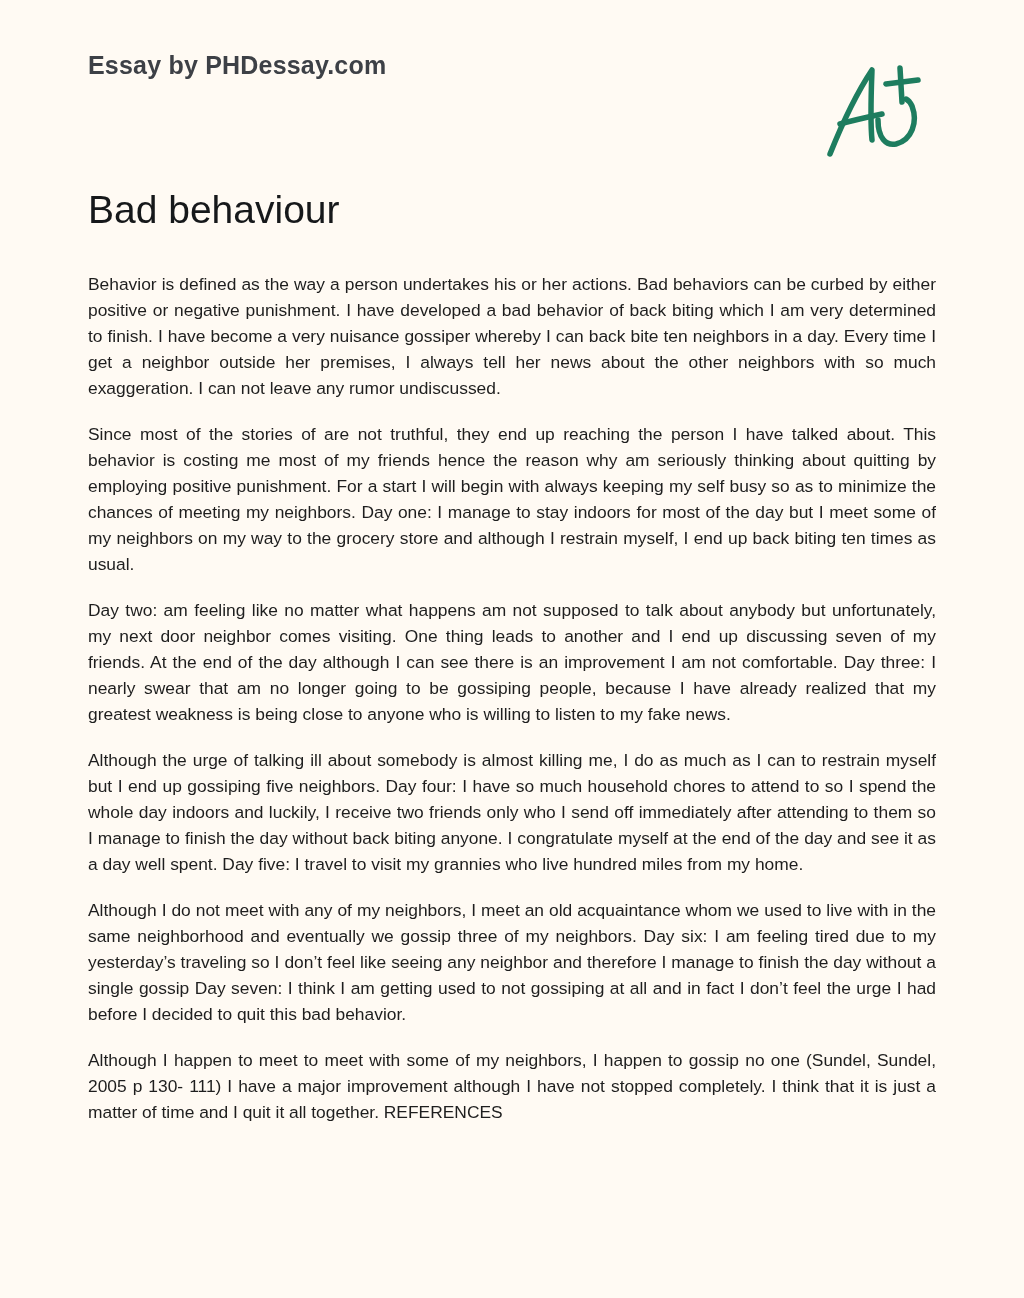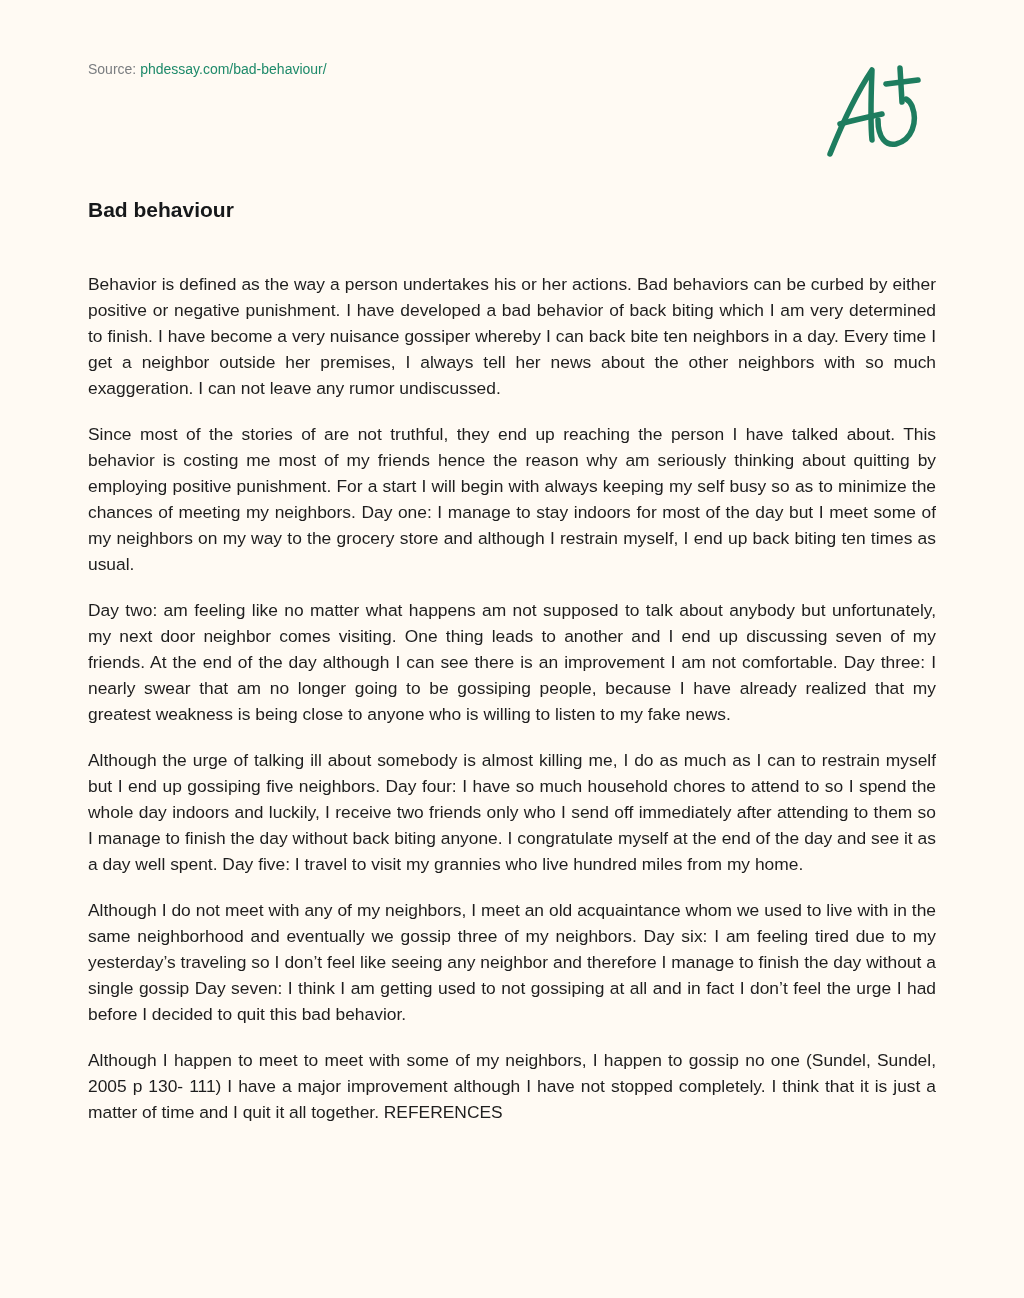--- a/index.html
+++ b/index.html
@@ -43,22 +43,22 @@
       left: 822px;
       top: 62px;
       width: 110px;
       height: 100px;
     }
     .title {
       position: absolute;
       left: 88px;
       top: 190px;
       margin: 0;
-      font-size: 21px;
-      font-weight: bold;
+      font-size: 39px;
+      font-weight: normal;
       color: #16181a;
       line-height: 40px;
     }
     .content {
       position: absolute;
       left: 88px;
       top: 271px;
       width: 848px;
       height: 979px;
       overflow: hidden;
@@ -68,23 +68,21 @@
       font-size: 17.4px;
       line-height: 26px;
       text-align: justify;
       color: #1e1e1e;
     }
   </style>
 </head>
 <body>
 
 <div class="header">
-  <div class="source">
-    <span>Source: </span><a>phdessay.com/bad-behaviour/</a>
-  </div>
+  <h2 class="site-title">Essay by PHDessay.com</h2>
 </div>
 
 <div class="logo">
   <svg width="110" height="100" viewBox="0 0 110 100" fill="none" stroke="#1e7d5f" stroke-width="5.5" stroke-linecap="round" stroke-linejoin="round">
 
     <path d="M8 92 C 20 62, 34 32, 50 8 C 49 34, 48 58, 50 78"></path>
     <path d="M18 62 C 32 58, 46 55, 60 52"></path>
 
     <path d="M56 58 C 56 76, 64 84, 74 82 C 90 78, 96 60, 90 44 C 88 40, 86 38, 84 37"></path>
 

